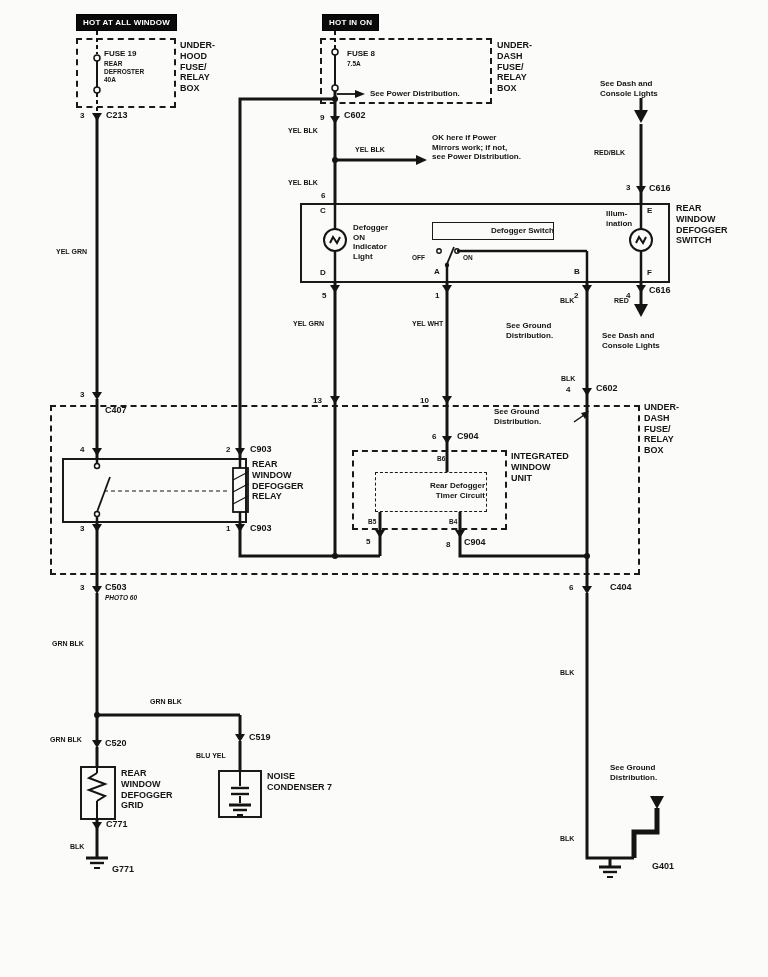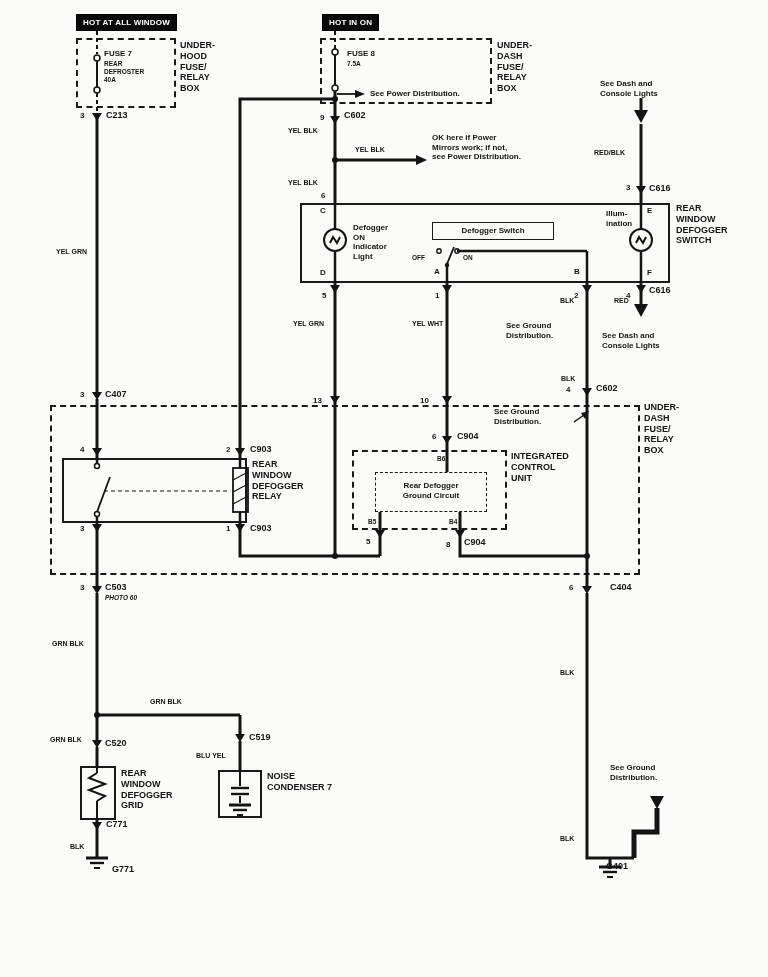--- a/index.html
+++ b/index.html
@@ -4,21 +4,21 @@
 <style>
   *{margin:0;padding:0;box-sizing:border-box}
   body{background:#ddd}
   .page{position:relative;width:768px;height:977px;margin:0 auto;background:#fbfbf9;
         font-family:"Liberation Sans",sans-serif;color:#141414;overflow:hidden}
   .lbl{position:absolute;font-weight:bold;font-size:8px;line-height:1.2;white-space:pre-line;color:#141414;z-index:6}
   .s9{font-size:9px}
   .s7{font-size:7px}
   .s6{font-size:6.5px}
   .it{font-style:italic;font-weight:bold;font-size:6.5px}
-  .ctr{text-align:center}
+  .ctr{text-align:right}
   .hot{position:absolute;background:#0a0a0a;color:#fff;font-weight:bold;font-size:8px;
        padding:3px 6px;letter-spacing:.2px;border:1px solid #000;z-index:6;white-space:nowrap}
   .bx{position:absolute;border:2px solid #1a1a1a;z-index:4;background:transparent}
   .dash{border-style:dashed}
   .thin{border-width:1.5px}
   svg.wires{position:absolute;left:0;top:0;z-index:5}
 </style>
 </head>
 <body>
 
@@ -202,21 +202,21 @@
     <use href="#conn" x="587" y="289"></use>
     <use href="#conn" x="587" y="392"></use>
     <use href="#conn" x="587" y="590"></use>
     <use href="#conn" x="641" y="190"></use>
     <use href="#conn" x="641" y="289"></use>
   </svg>
 
   <div class="hot" style="left:76px;top:14px">HOT AT ALL WINDOW</div>
   <div class="hot" style="left:322px;top:14px">HOT IN ON</div>
 
-  <div class="lbl" style="left:104px;top:49px">FUSE 7</div>
+  <div class="lbl" style="left:104px;top:49px">FUSE 19</div>
   <div class="lbl s6" style="left:104px;top:60px">REAR
 DEFROSTER
 40A</div>
   <div class="lbl s9" style="left:180px;top:40px">UNDER-
 HOOD
 FUSE/
 RELAY
 BOX</div>
 
   <div class="lbl" style="left:80px;top:111px">3</div>
@@ -279,21 +279,21 @@
   <div class="lbl s7" style="left:56px;top:248px">YEL GRN</div>
   <div class="lbl s7" style="left:293px;top:320px">YEL GRN</div>
   <div class="lbl s7" style="left:412px;top:320px">YEL WHT</div>
   <div class="lbl" style="left:506px;top:321px">See Ground
 Distribution.</div>
   <div class="lbl" style="left:602px;top:331px">See Dash and
 Console Lights</div>
   <div class="lbl s7" style="left:561px;top:375px">BLK</div>
 
   <div class="lbl" style="left:80px;top:390px">3</div>
-  <div class="lbl s9" style="left:105px;top:389px">C407</div>
+  <div class="lbl s9" style="left:105px;top:405px">C407</div>
   <div class="lbl" style="left:313px;top:396px">13</div>
   <div class="lbl" style="left:420px;top:396px">10</div>
   <div class="lbl" style="left:566px;top:385px">4</div>
   <div class="lbl s9" style="left:596px;top:383px">C602</div>
 
   <div class="lbl" style="left:494px;top:407px">See Ground
 Distribution.</div>
   <div class="lbl s9" style="left:644px;top:402px">UNDER-
 DASH
 FUSE/
@@ -308,24 +308,24 @@
 DEFOGGER
 RELAY</div>
   <div class="lbl" style="left:80px;top:524px">3</div>
   <div class="lbl" style="left:226px;top:524px">1</div>
   <div class="lbl s9" style="left:250px;top:523px">C903</div>
 
   <div class="lbl" style="left:432px;top:432px">6</div>
   <div class="lbl s9" style="left:457px;top:431px">C904</div>
   <div class="lbl s6" style="left:437px;top:455px">B6</div>
   <div class="lbl s9" style="left:511px;top:451px">INTEGRATED
-CONTROL
+WINDOW
 UNIT</div>
   <div class="lbl ctr" style="left:377px;top:481px;width:108px">Rear Defogger
-Ground Circuit</div>
+Timer Circuit</div>
   <div class="lbl s6" style="left:368px;top:518px">B5</div>
   <div class="lbl s6" style="left:449px;top:518px">B4</div>
   <div class="lbl" style="left:366px;top:537px">5</div>
   <div class="lbl" style="left:446px;top:540px">8</div>
   <div class="lbl s9" style="left:464px;top:537px">C904</div>
 
   <div class="lbl" style="left:80px;top:583px">3</div>
   <div class="lbl s9" style="left:105px;top:582px">C503</div>
   <div class="lbl it" style="left:105px;top:594px">PHOTO 60</div>
   <div class="lbl" style="left:569px;top:583px">6</div>
@@ -344,15 +344,15 @@
   <div class="lbl s9" style="left:121px;top:768px">REAR
 WINDOW
 DEFOGGER
 GRID</div>
   <div class="lbl s9" style="left:267px;top:771px">NOISE
 CONDENSER 7</div>
   <div class="lbl s9" style="left:106px;top:819px">C771</div>
   <div class="lbl s7" style="left:70px;top:843px">BLK</div>
   <div class="lbl s7" style="left:560px;top:835px">BLK</div>
   <div class="lbl s9" style="left:112px;top:864px">G771</div>
-  <div class="lbl s9" style="left:606px;top:861px">G401</div>
+  <div class="lbl s9" style="left:652px;top:861px">G401</div>
 
 </div>
 
 </body></html>

